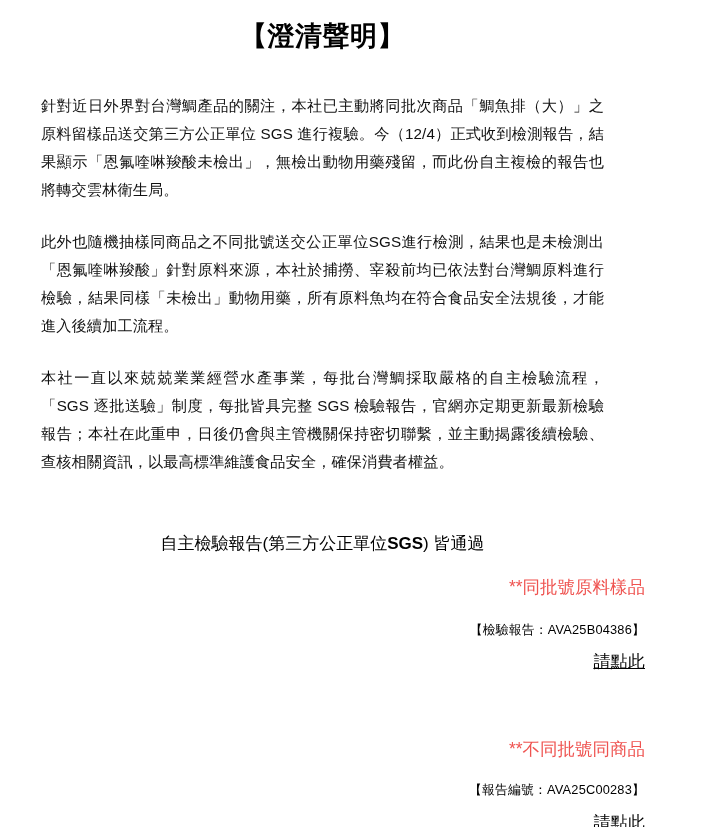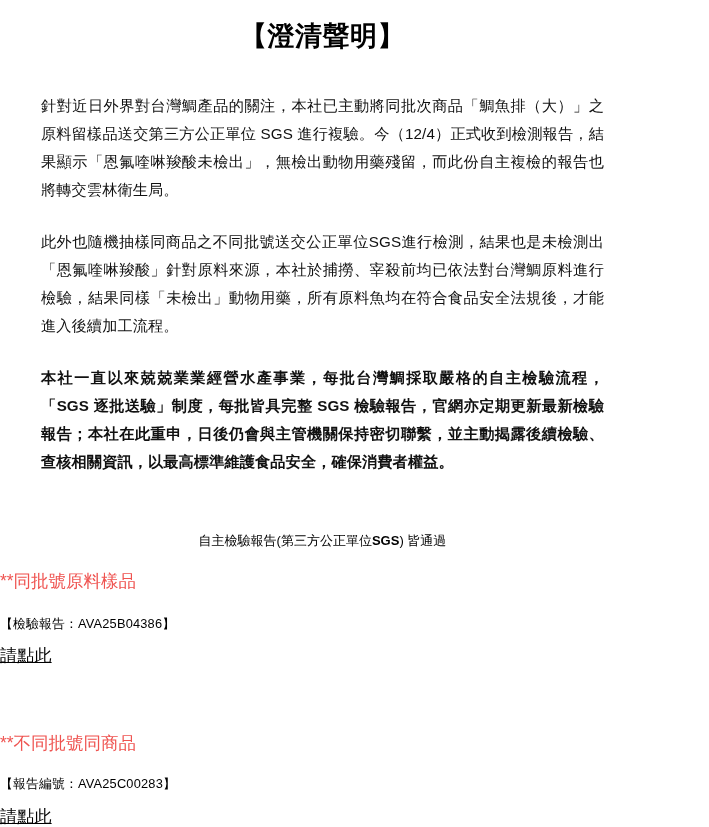--- a/index.html
+++ b/index.html
@@ -55,39 +55,39 @@
 
   .para {
     margin: 0 0 24px 0;
     font-size: 15.2px;
     line-height: 28px;
     text-align: justify;
     text-justify: inter-character;
     color: #111111;
     letter-spacing: 0.1px;
   }
-  .para:last-child { margin-bottom: 2px; font-weight: bold; }
+  .para:last-child { margin-bottom: 2px; }
 
   
   .reports {
     margin-top: 55px;
     text-align: center;
   }
 
   .reports-title {
     margin: 0;
-    font-size: 13px;
+    font-size: 17px;
     font-weight: normal;
     color: #000000;
     line-height: 1.5;
   }
   .reports-title b { font-weight: bold; }
 
   .group {
-    text-align: left;
+    text-align: right;
   }
 
   .group-heading {
     margin: 0;
     padding-top: 18px;
     font-size: 17.5px;
     font-weight: normal;
     color: #ef5350;
     line-height: 1.5;
   }

